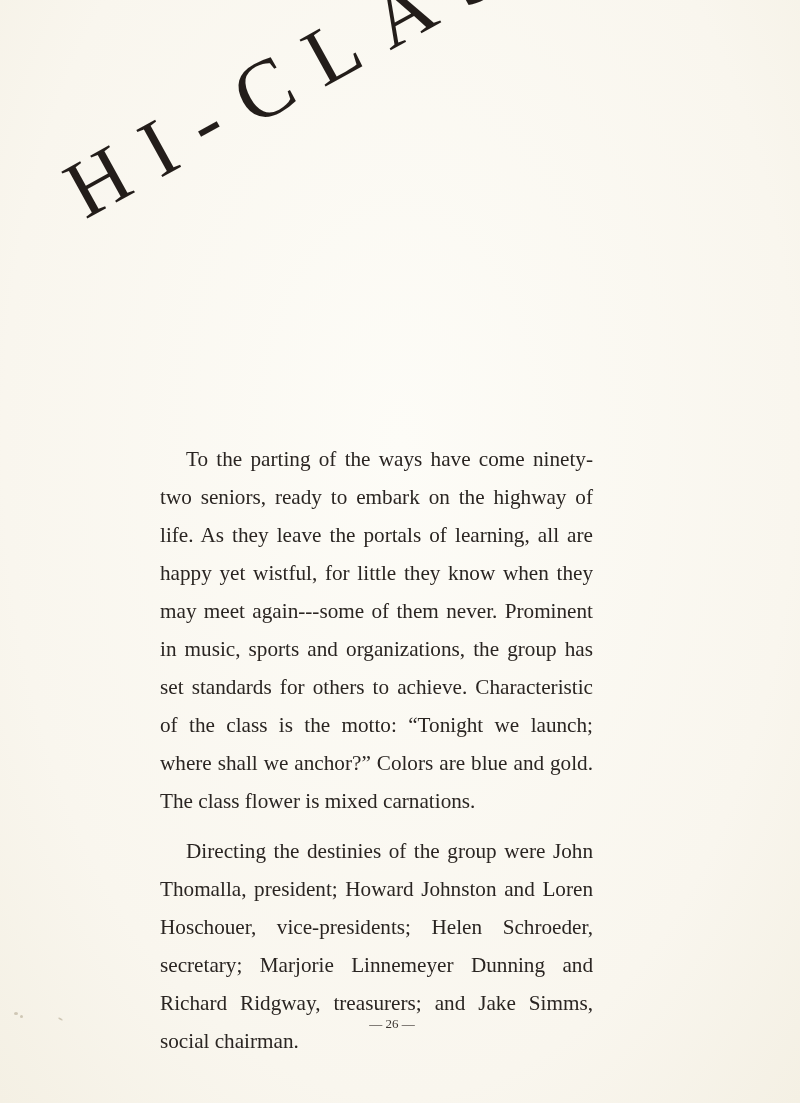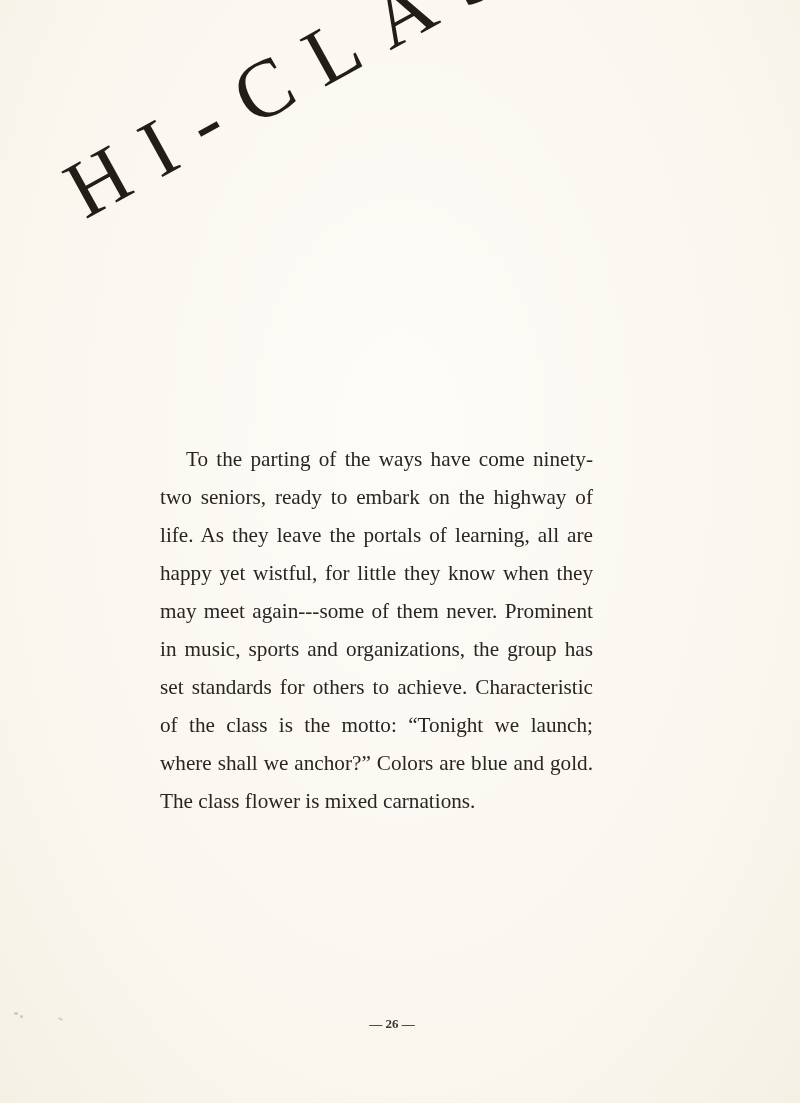--- a/index.html
+++ b/index.html
@@ -54,37 +54,37 @@
       margin-top: 12px;
     }
     .page-number {
       position: absolute;
       left: 352px;
       top: 1016px;
       width: 80px;
       text-align: center;
       font-size: 13px;
       color: #3a3430;
-      font-weight: bold;
     }
     .speck {
       position: absolute;
       background: #cfc7b5;
       border-radius: 50%;
     }
   </style>
 </head>
 <body>
 
 <div class="page">
 
   <div class="title">HI-CLASS</div>
 
   <div class="body-text">
     <p>To the parting of the ways have come ninety-two seniors, ready to embark on the highway of life.  As they leave the portals of learning, all are happy yet wistful, for little they know when they may meet again---some of them never.  Prominent in music, sports and organizations, the group has set standards for others to achieve.  Characteristic of the class is the motto:  “Tonight we launch; where shall we anchor?”  Colors are blue and gold.  The class flower is mixed carnations.</p>
+    <p>Directing the destinies of the group were John Thomalla, president; Howard Johnston and Loren Hoschouer, vice-presidents; Helen Schroeder, secretary; Marjorie Linnemeyer Dunning and Richard Ridgway, treasurers; and Jake Simms, social chairman.</p>
   </div>
 
   <div class="page-number">— 26 —</div>
 
   <div class="speck" style="left:14px;top:1012px;width:4px;height:3px;"></div>
   <div class="speck" style="left:20px;top:1015px;width:3px;height:3px;"></div>
   <div class="speck" style="left:58px;top:1018px;width:5px;height:2px;transform:rotate(30deg);"></div>
 </div>
 
 </body></html>

